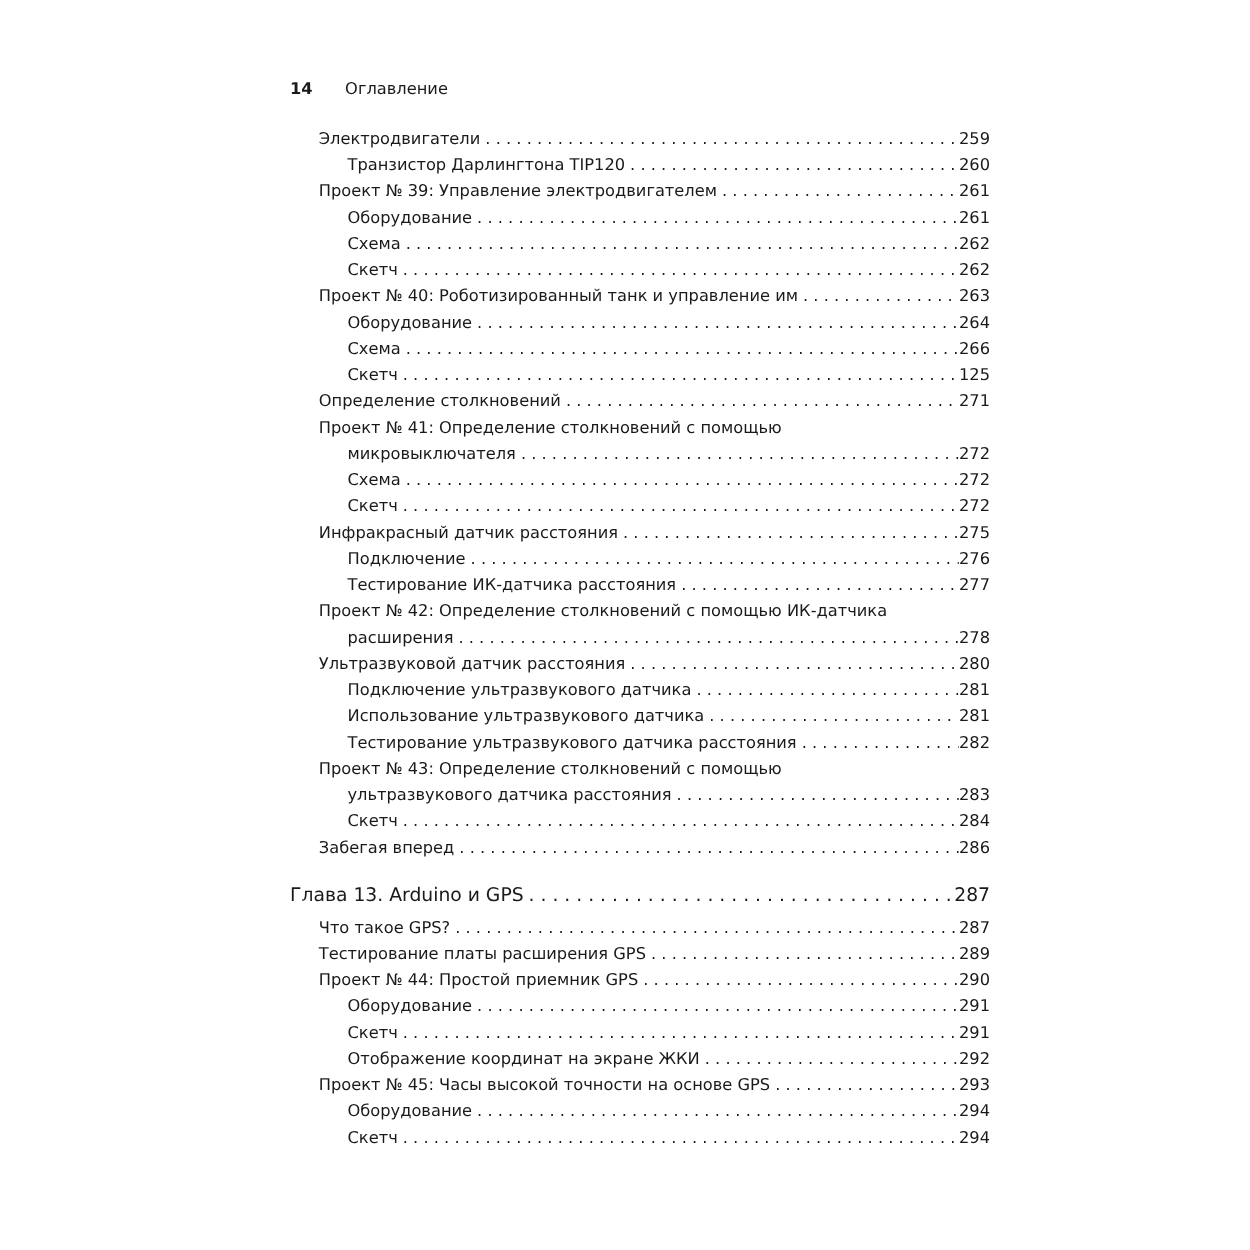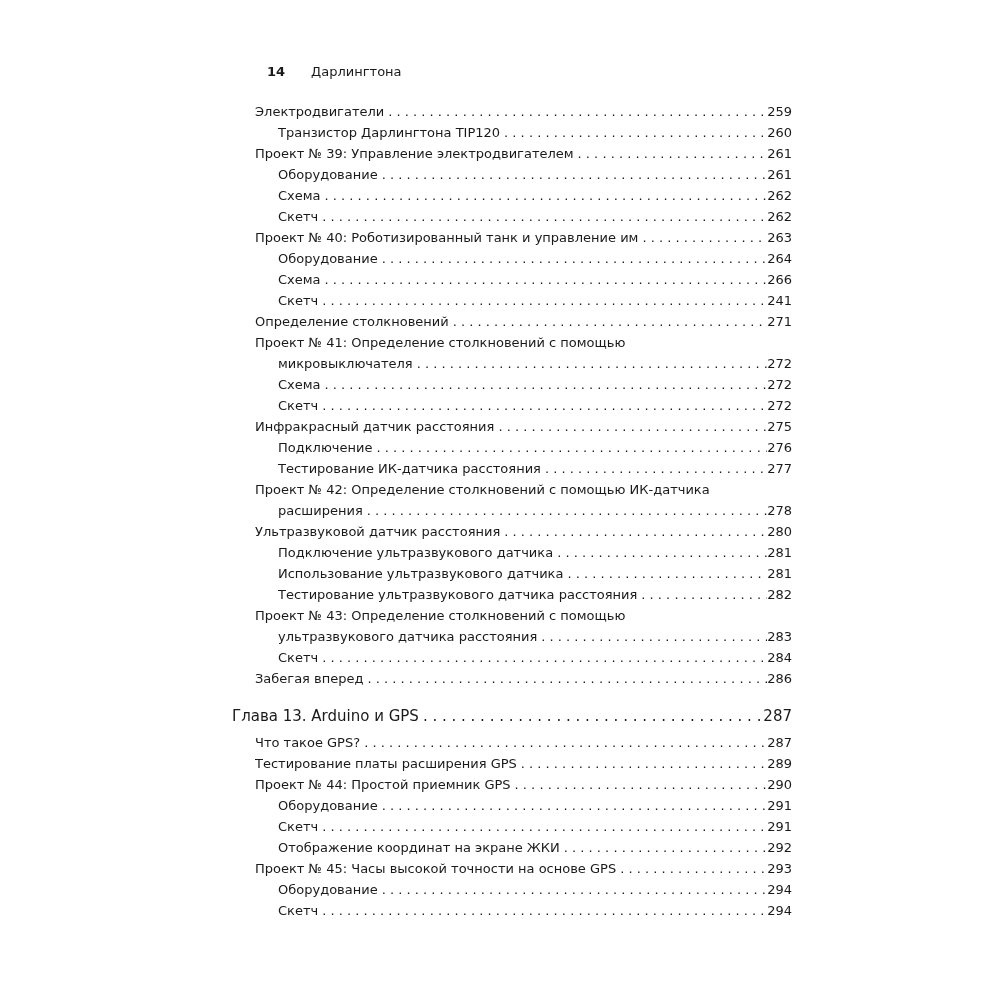--- a/index.html
+++ b/index.html
@@ -16,21 +16,21 @@
     top: 64px;
     width: 560px;
   }
   .running-header {
     display: flex;
     align-items: baseline;
     gap: 26px;
     font-size: 13px;
     margin-bottom: 22px;
   }
-  .running-header .num { font-weight: bold; margin-left: 35px; }
+  .running-header .num { font-weight: bold; }
   .toc-list { width: 100%; }
   .toc-row {
     display: flex;
     align-items: baseline;
     font-size: 13px;
     line-height: 21px;
     white-space: nowrap;
   }
   .toc-row .label { flex-shrink: 0; }
   .lvl0 { padding-left: 0; align-items: center; }
@@ -56,21 +56,21 @@
     text-align: right;
     min-width: 24px;
   }
 </style>
 </head>
 <body>
 
 <div class="page-content">
   <div class="running-header">
     <span class="num">14</span>
-    <span class="title">Дарлингтона</span>
+    <span class="title">Оглавление</span>
   </div>
   <div class="toc-list">
       <div class="toc-row lvl1">
     <span class="label">Электродвигатели</span>
     <span class="leader">. . . . . . . . . . . . . . . . . . . . . . . . . . . . . . . . . . . . . . . . . . . . . . . . . . . . . . . . . . . . . . . . . . . . . . . . . . . . . . . . . . . . . . . . . . . . . . . . . . . . . . . . . . . . . . . . . . . . . . . . . . . . . . . . . . . . . . . . . . . . . . . . . . . . . . . . . . . . . . . . </span>
     <span class="pagenum">259</span>
   </div>
       <div class="toc-row lvl2">
     <span class="label">Транзистор Дарлингтона TIP120</span>
     <span class="leader">. . . . . . . . . . . . . . . . . . . . . . . . . . . . . . . . . . . . . . . . . . . . . . . . . . . . . . . . . . . . . . . . . . . . . . . . . . . . . . . . . . . . . . . . . . . . . . . . . . . . . . . . . . . . . . . . . . . . . . . . . . . . . . . . . . . . . . . . . . . . . . . . . . . . . . . . . . . . . . . . </span>
@@ -107,21 +107,21 @@
     <span class="pagenum">264</span>
   </div>
       <div class="toc-row lvl2">
     <span class="label">Схема</span>
     <span class="leader">. . . . . . . . . . . . . . . . . . . . . . . . . . . . . . . . . . . . . . . . . . . . . . . . . . . . . . . . . . . . . . . . . . . . . . . . . . . . . . . . . . . . . . . . . . . . . . . . . . . . . . . . . . . . . . . . . . . . . . . . . . . . . . . . . . . . . . . . . . . . . . . . . . . . . . . . . . . . . . . . </span>
     <span class="pagenum">266</span>
   </div>
       <div class="toc-row lvl2">
     <span class="label">Скетч</span>
     <span class="leader">. . . . . . . . . . . . . . . . . . . . . . . . . . . . . . . . . . . . . . . . . . . . . . . . . . . . . . . . . . . . . . . . . . . . . . . . . . . . . . . . . . . . . . . . . . . . . . . . . . . . . . . . . . . . . . . . . . . . . . . . . . . . . . . . . . . . . . . . . . . . . . . . . . . . . . . . . . . . . . . . </span>
-    <span class="pagenum">241</span>
+    <span class="pagenum">125</span>
   </div>
       <div class="toc-row lvl1">
     <span class="label">Определение столкновений</span>
     <span class="leader">. . . . . . . . . . . . . . . . . . . . . . . . . . . . . . . . . . . . . . . . . . . . . . . . . . . . . . . . . . . . . . . . . . . . . . . . . . . . . . . . . . . . . . . . . . . . . . . . . . . . . . . . . . . . . . . . . . . . . . . . . . . . . . . . . . . . . . . . . . . . . . . . . . . . . . . . . . . . . . . . </span>
     <span class="pagenum">271</span>
   </div>
       <div class="toc-row lvl1 bold">
     <span class="label">Проект № 41: Определение столкновений с помощью</span>
 
   </div>

